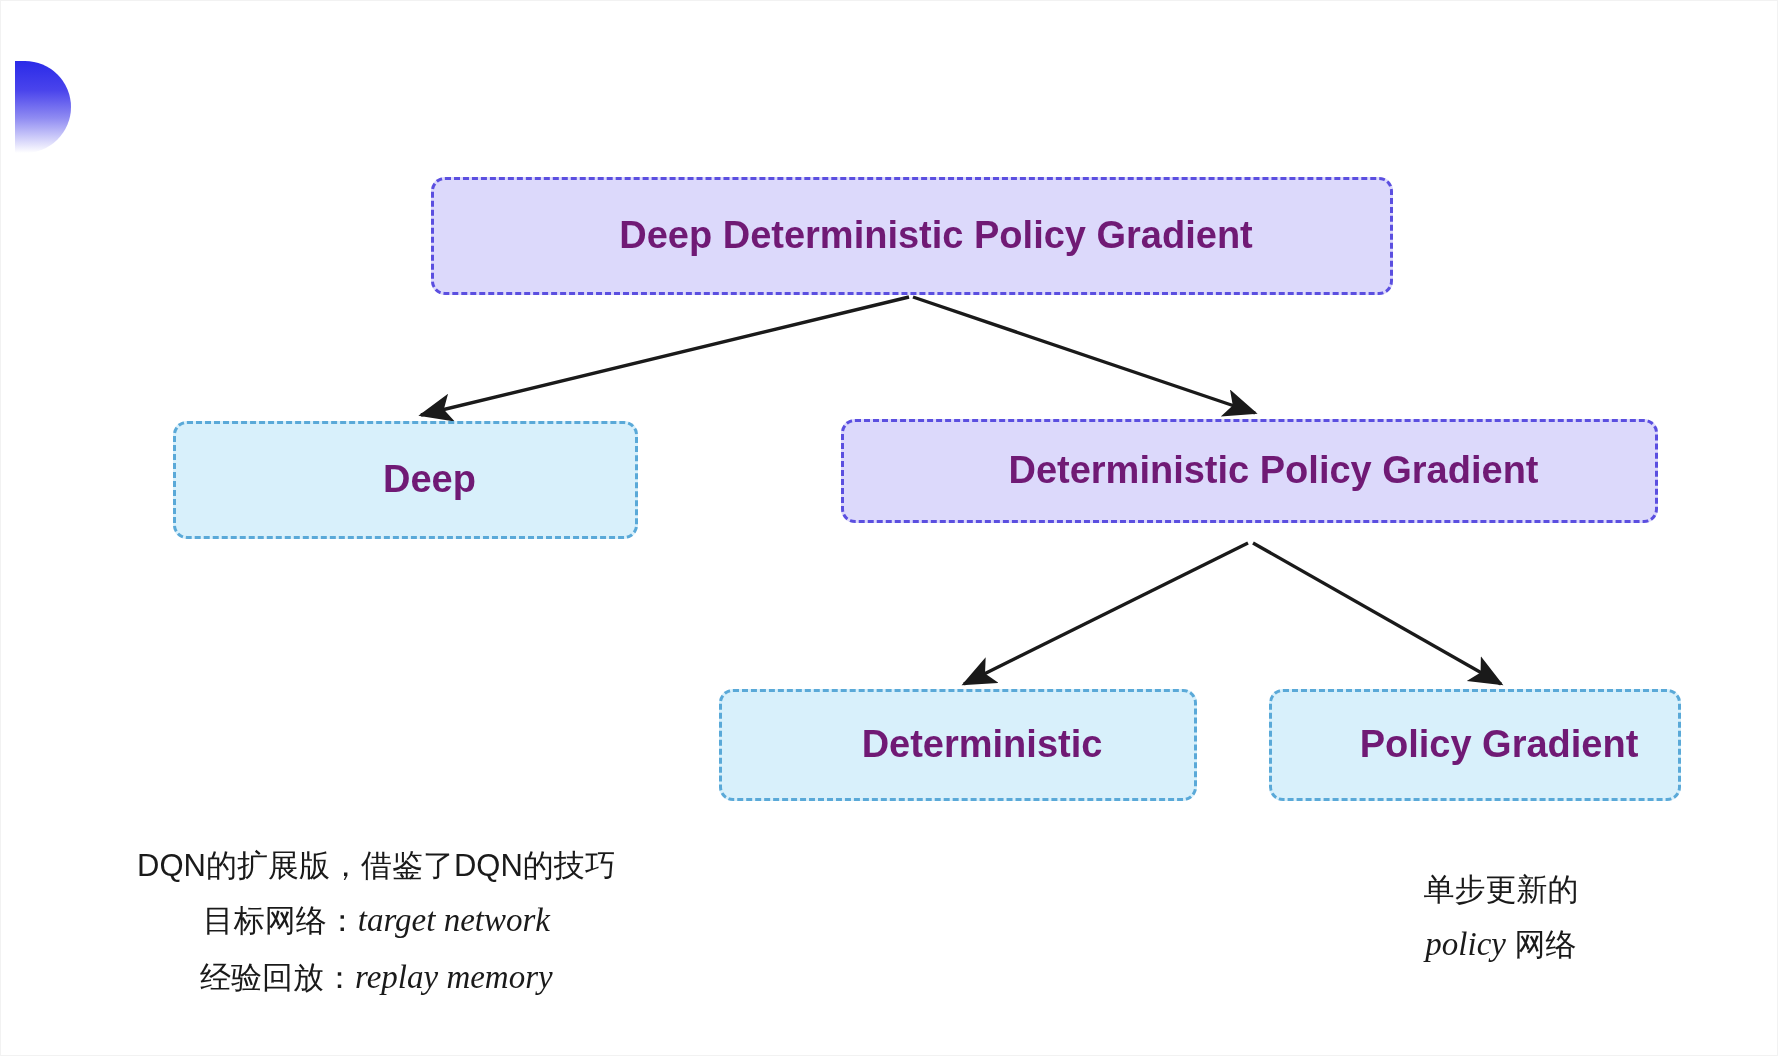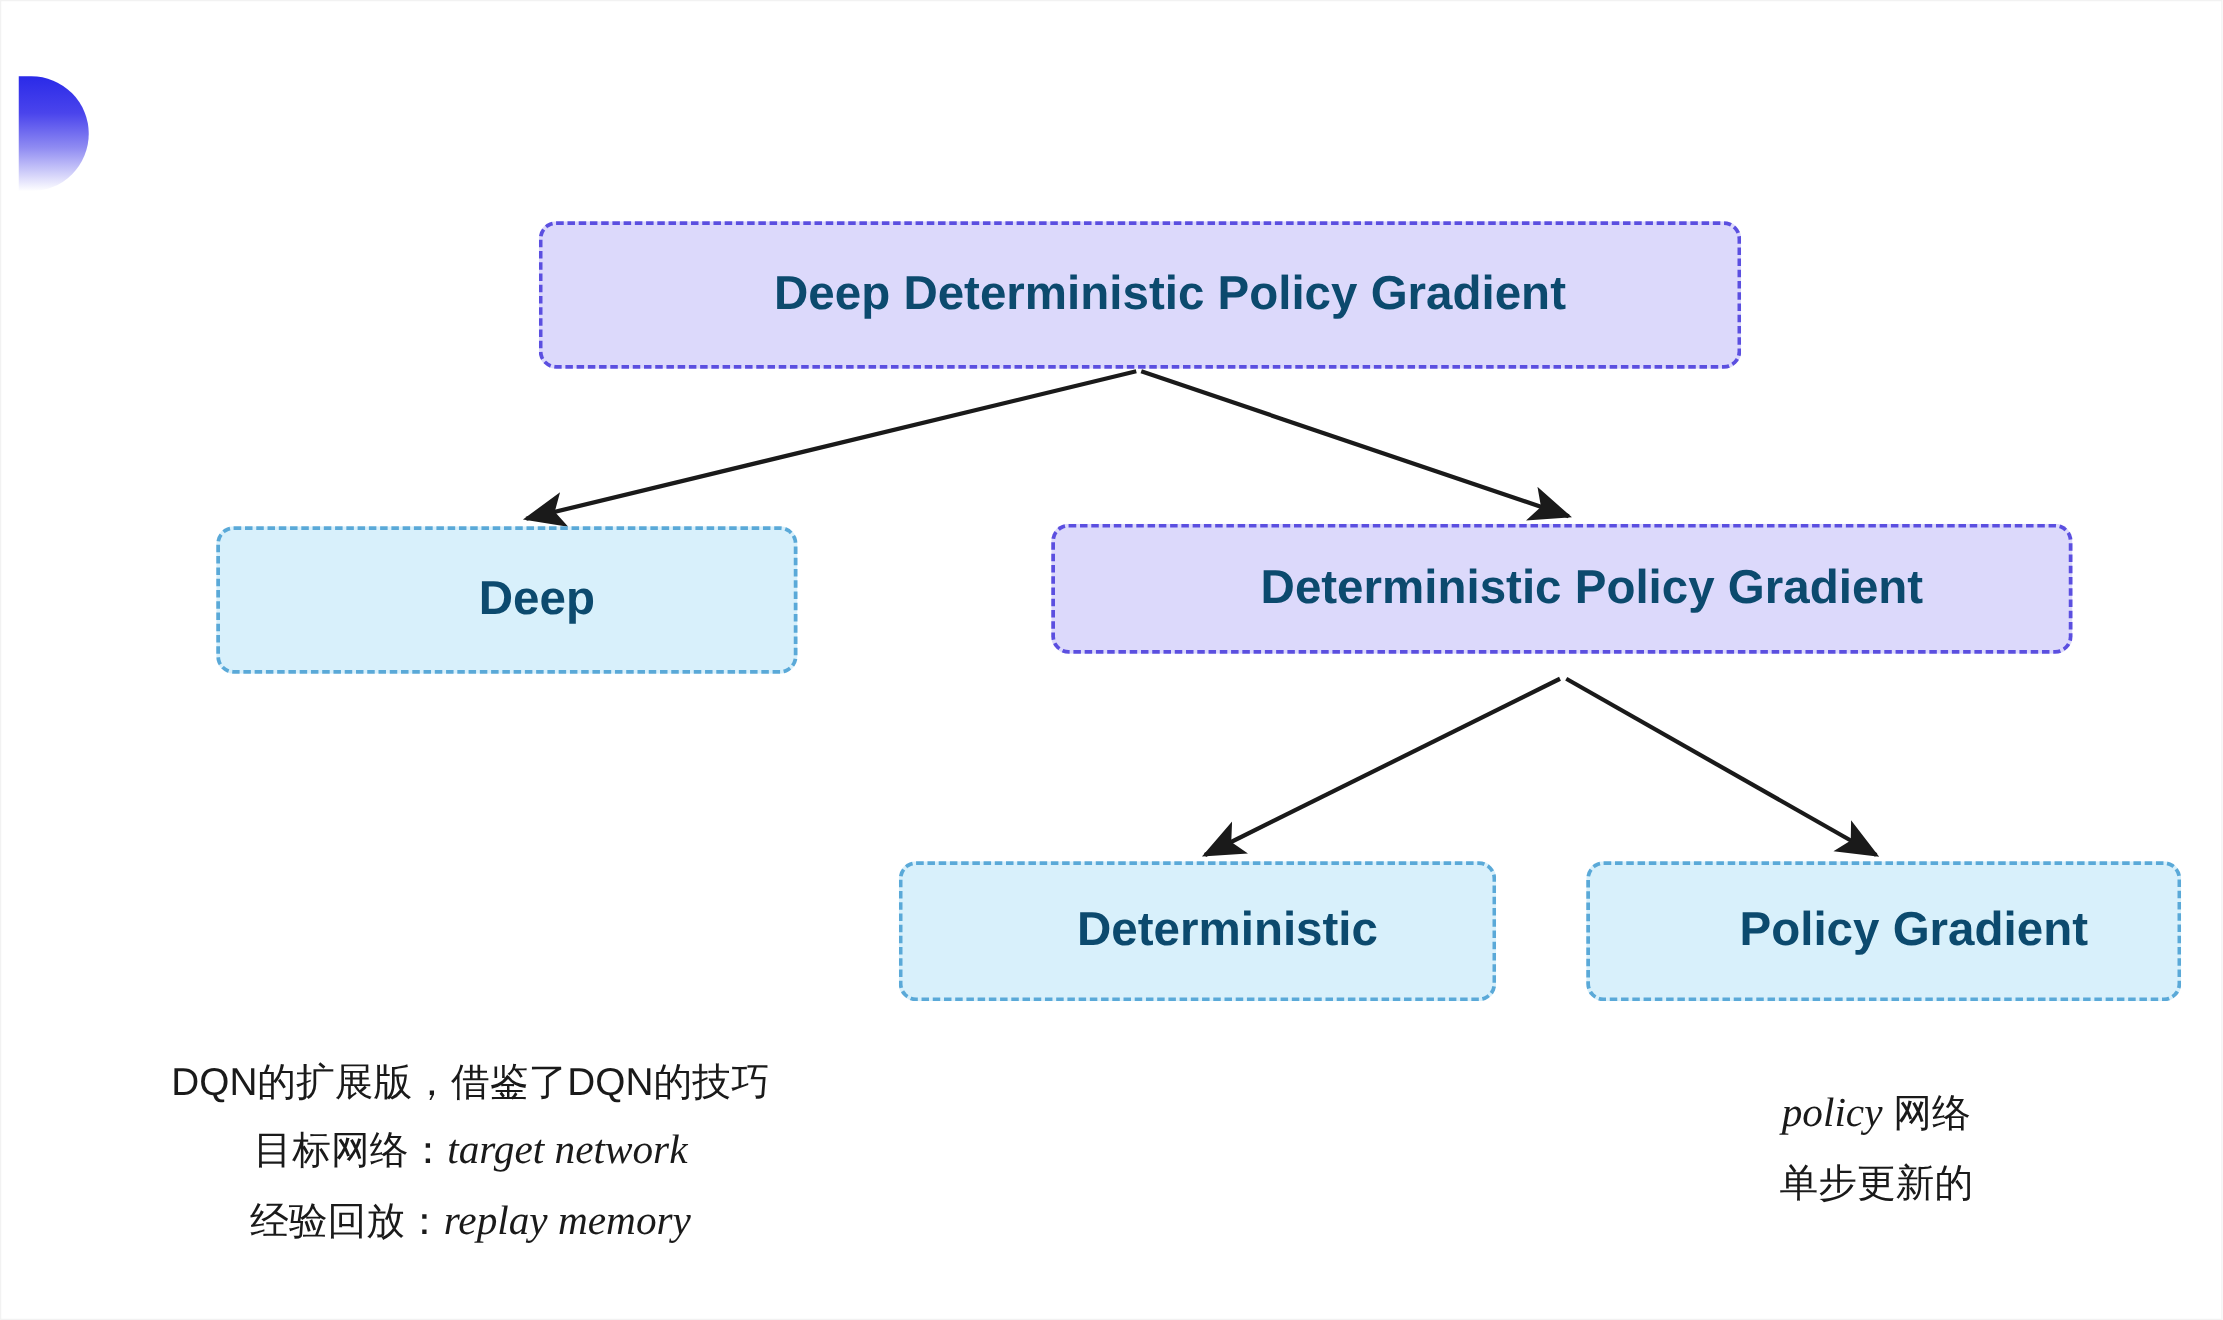--- a/index.html
+++ b/index.html
@@ -51,42 +51,42 @@
   }
 
   
   .node {
     position: absolute;
     box-sizing: border-box;
     display: flex;
     align-items: center;
     justify-content: center;
     text-align: center;
-    color: #0c4a6e;
+    color: #701a75;
     font-size: 38px;
     font-weight: 600;
     border-radius: 14px;
     line-height: 1.1;
     padding-left: 48px;
   }
   .node.purple {
     background: #dcd9fb;
     border: 3px dashed #5b4fe0;
   }
   .node.blue {
     background: #d8f0fb;
     border: 3px dashed #5aa9d8;
     text-align: right;
   }
 
   #node-root      { left: 430px; top: 176px; width: 962px; height: 118px; }
   #node-deep      { left: 172px; top: 420px; width: 465px; height: 118px; }
   #node-dpg       { left: 840px; top: 418px; width: 817px; height: 104px; border-radius: 14px; }
   #node-det       { left: 718px; top: 688px; width: 478px; height: 112px; }
-  #node-pg        { left: 1268px; top: 688px; width: 476px; height: 112px; }
+  #node-pg        { left: 1268px; top: 688px; width: 412px; height: 112px; }
 
   
   #arrows {
     position: absolute;
     left: 0;
     top: 0;
     width: 1778px;
     height: 1056px;
     pointer-events: none;
   }
@@ -153,19 +153,19 @@
     <div class="l2">
       <span>目标网络：</span><span class="ital">target network</span>
     </div>
     <div class="l3">
       <span>经验回放：</span><span class="ital">replay memory</span>
     </div>
   </div>
 
 
   <div class="annotation" id="ann-right">
+    <div>单步更新的</div>
     <div>
       <span class="ital">policy</span><span> 网络</span>
     </div>
-    <div>单步更新的</div>
   </div>
 
 </div>
 
 </body></html>

